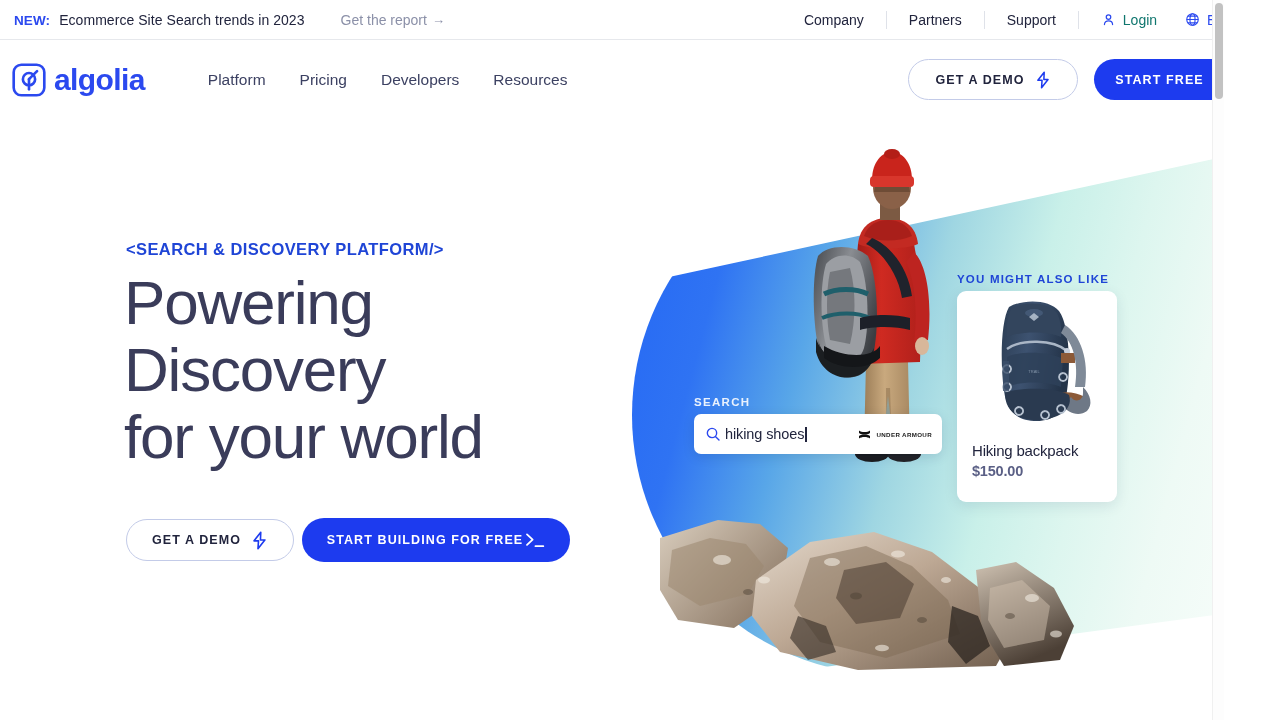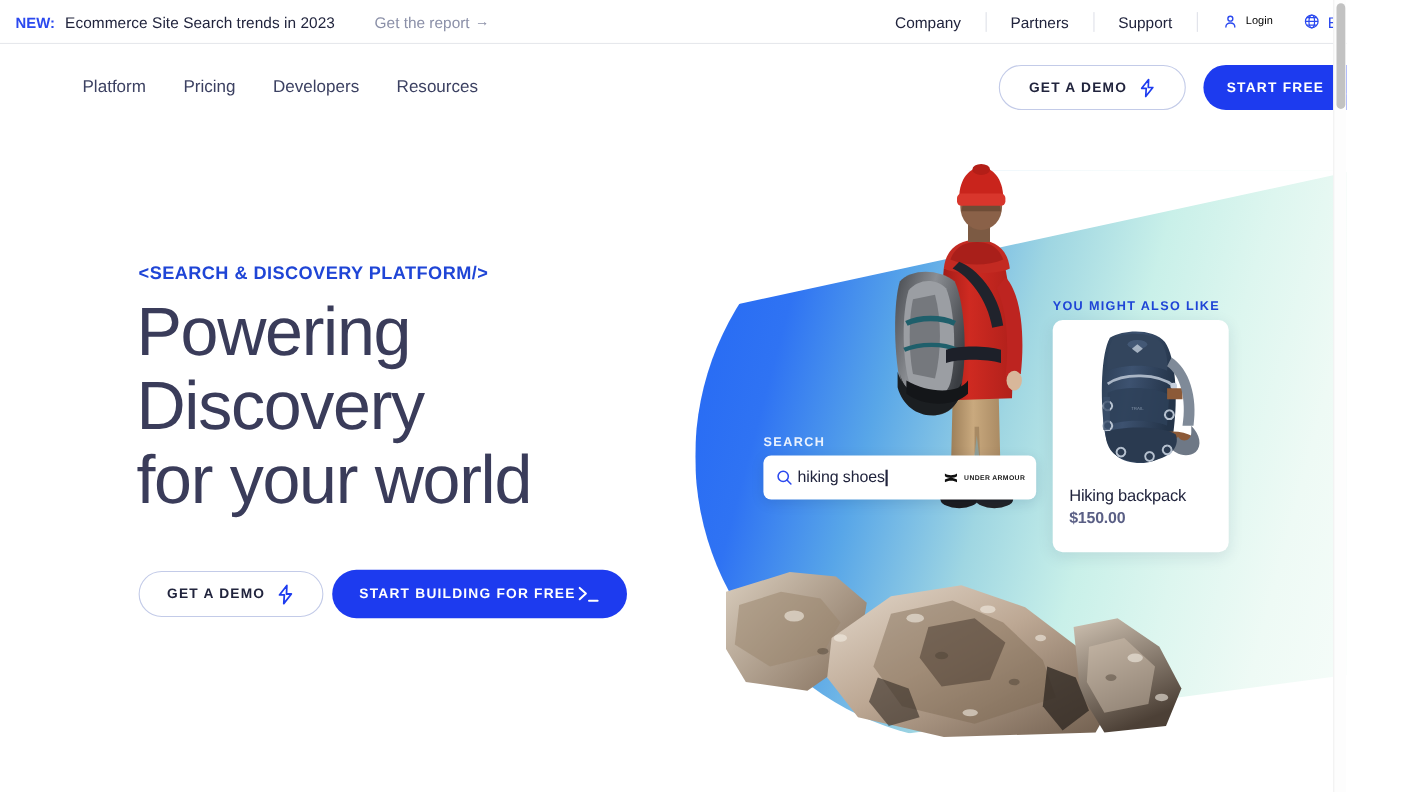--- a/index.html
+++ b/index.html
@@ -34,22 +34,22 @@
   }
   .announce-cta .arr { font-size: 13px; }
 
   .announce-right { margin-left: auto; display: flex; align-items: center; height: 100%; }
   .an-link {
     color: #21243d; font-size: 14px; padding: 0 22px; cursor: pointer;
     display: flex; align-items: center; height: 18px;
   }
   .an-sep { width: 1px; height: 18px; background: #dfe2e9; }
   .an-account {
-    display: flex; align-items: center; gap: 7px; color: #000000;
-    font-size: 10px; padding: 0 14px 0 22px; cursor: pointer;
+    display: flex; align-items: center; gap: 7px; color: #0f766e;
+    font-size: 14px; padding: 0 14px 0 22px; cursor: pointer;
   }
   .an-lang {
     display: flex; align-items: center; gap: 7px; color: #2b49ef;
     font-size: 14px; padding-left: 14px; cursor: pointer;
   }
   .an-lang .chev { font-size: 11px; color:#2b49ef; margin-left: 2px; }
 
   
   .nav {
     position: absolute; top: 41px; left: 0;
@@ -251,20 +251,29 @@
         </svg>
         <span>Eng</span>
         <svg class="chev" width="11" height="7" viewBox="0 0 12 8" fill="none" stroke="#2b49ef" stroke-width="1.6" stroke-linecap="round">
             <path d="M1 1.6 6 6.4 11 1.6"></path>
           </svg>
       </span>
     </div>
   </div>
 
   <div class="nav">
+    <div class="logo">
+      <svg width="34" height="34" viewBox="0 0 40 40">
+        <rect x="2" y="2" width="36" height="36" rx="9" fill="none" stroke="#2b49ef" stroke-width="3.1"></rect>
+        <circle cx="20" cy="19" r="7.2" fill="none" stroke="#2b49ef" stroke-width="3.1"></circle>
+        <path d="M20 19 L29.5 9.5" stroke="#2b49ef" stroke-width="3.1" stroke-linecap="round"></path>
+        <path d="M20 19 L20 31" stroke="#2b49ef" stroke-width="3.1" stroke-linecap="round"></path>
+      </svg>
+      <span class="logo-word">algolia</span>
+    </div>
 
     <div class="nav-links">
       <span class="nav-link">Platform</span>
       <span class="nav-link">Pricing</span>
       <span class="nav-link">Developers</span>
       <span class="nav-link">Resources</span>
     </div>
   </div>
 
 

